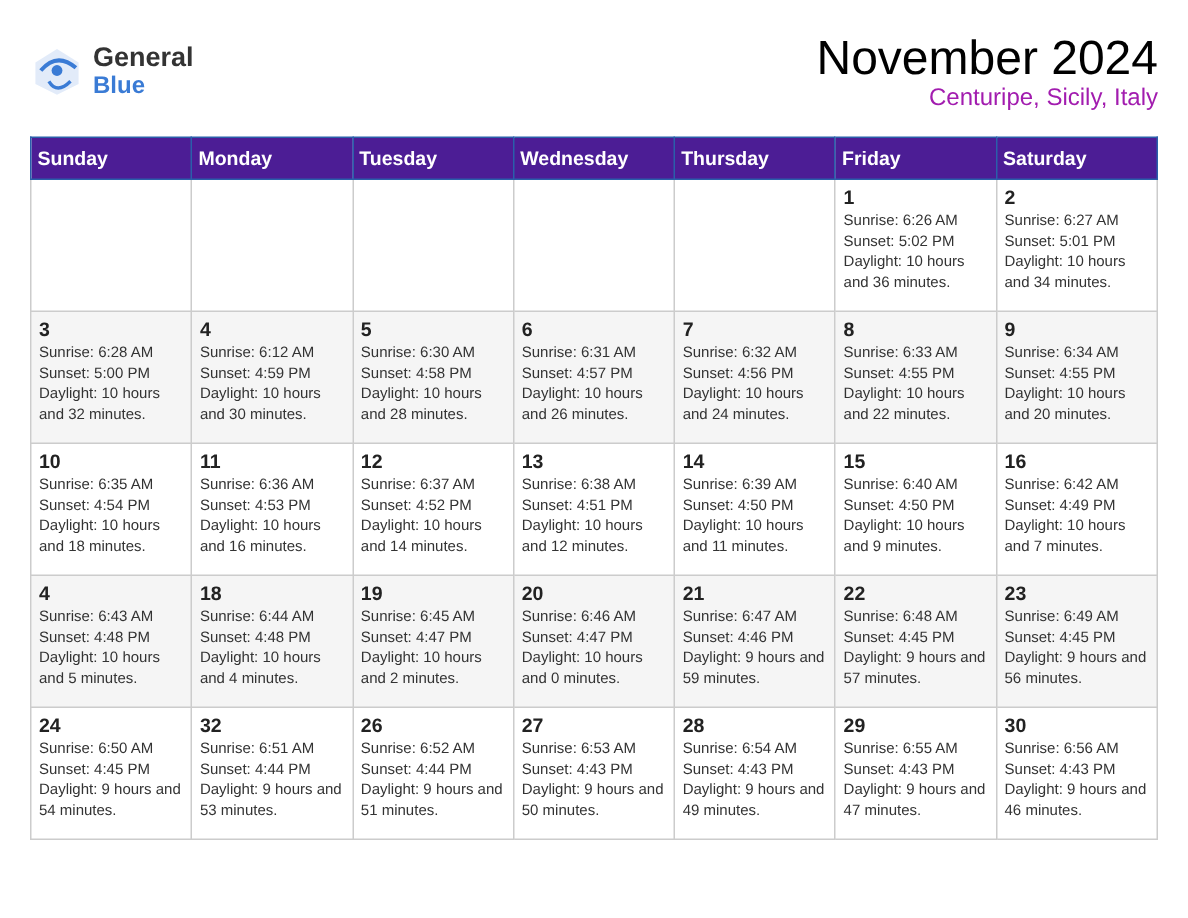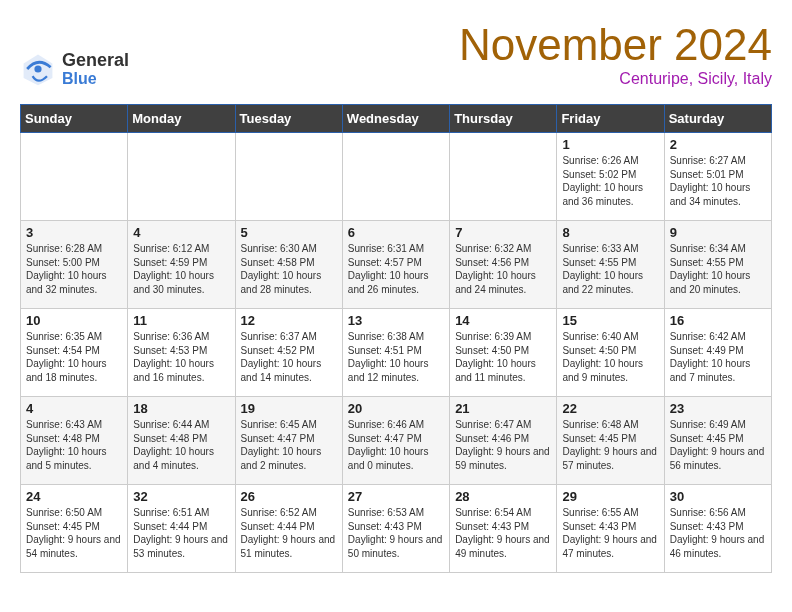--- a/index.html
+++ b/index.html
@@ -6,21 +6,21 @@
     body {
       font-family: Arial, sans-serif;
       background: #fff;
       width: 792px;
       min-height: 612px;
       padding: 20px;
     }
     .header {
       display: flex;
       justify-content: space-between;
-      align-items: flex-end;
+      align-items: center;
       margin-bottom: 16px;
     }
     .logo {
       display: flex;
       align-items: center;
       gap: 6px;
     }
     .logo-text {
       display: flex;
       flex-direction: column;
@@ -37,35 +37,35 @@
       color: #3a7bd5;
     }
     .logo-icon {
       width: 36px;
       height: 36px;
     }
     .title-block {
       text-align: right;
     }
     .month-title {
-      font-size: 44px;
+      font-size: 32px;
       font-weight: 300;
-      color: #a16207;
+      color: #000000;
     }
     .location {
       font-size: 16px;
       color: #a21caf;
     }
     .calendar {
       width: 100%;
       border-collapse: collapse;
       table-layout: fixed;
     }
     .calendar thead th {
-      background: #404040;
+      background: #4c1d95;
       color: #fff;
       font-size: 13px;
       font-weight: bold;
       padding: 6px 4px;
       text-align: left;
       border: 1px solid #2a5faa;
     }
     .calendar tbody td {
       vertical-align: top;
       border: 1px solid #ccc;

